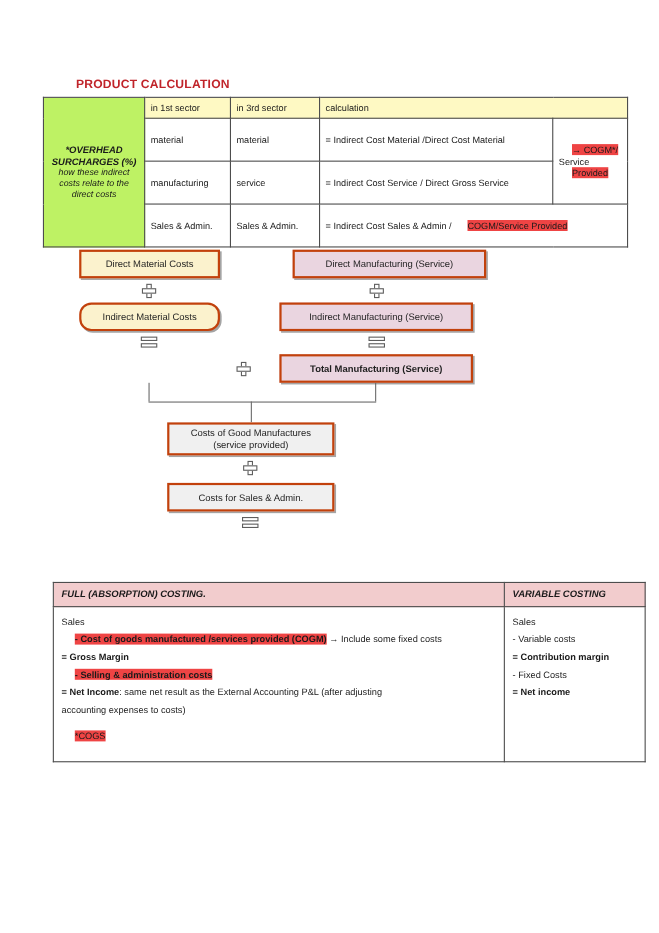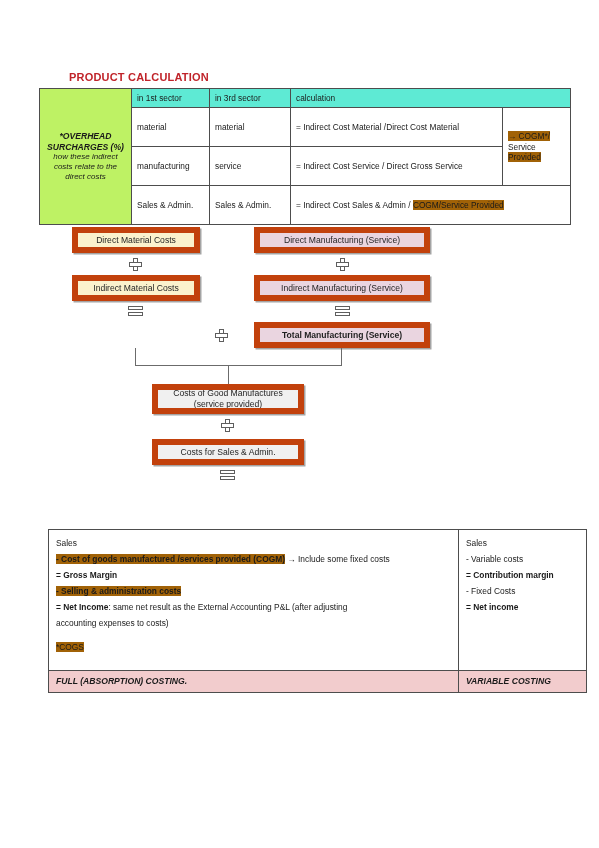--- a/index.html
+++ b/index.html
@@ -27,38 +27,38 @@
     border-collapse:collapse;
     table-layout:fixed;
     font-size:8.3px;
   }
   .top-table td{
     border:1px solid #4d4d4d;
     padding:4px 5px;
     vertical-align:middle;
     line-height:1.25;
   }
-  .pinkhdr{background:#5eead4;}
+  .pinkhdr{background:#fef9c3;}
   .sidecell{
     background:#bef264;
     text-align:center;
     font-style:italic;
     line-height:1.3;
   }
   .sidecell .big{font-weight:bold;font-size:8.6px;display:block;}
   .sidecell .sm{font-size:8px;display:block;}
-  .hl{background:#a16207;}
+  .hl{background:#ef4444;margin-left:12px;}
   .arrowcell{font-size:8.3px;line-height:1.35;padding:4px 4px;}
 
   
   .flow{position:absolute;left:0;top:0;width:599px;height:848px;pointer-events:none;}
   .fbox{
     position:absolute;
     box-sizing:border-box;
-    border:6px solid #c2410c;
+    border:2px solid #c2410c;
     box-shadow:1.5px 1.5px 0 rgba(90,90,90,.55);
     display:flex;align-items:center;justify-content:center;
     text-align:left;
     font-size:8.6px;
     line-height:1.25;
     color:#1f1f1f;
     pointer-events:auto;
   }
   .yel{background:#fbf2cd;}
   .pnk{background:#ead5e0;}
@@ -160,29 +160,29 @@
         <td>Sales &amp; Admin.</td>
         <td colspan="2"><span>= Indirect Cost Sales &amp; Admin / </span><span class="hl">COGM/Service Provided</span></td>
       </tr>
     </tbody>
   </table>
 
   <div class="flow">
 
     <div class="fbox yel" style="left:72px;top:227px;width:128px;height:26px;">Direct Material Costs</div>
     <div class="plus" style="left:129px;top:258px;"></div>
-    <div class="fbox yel" style="left:72px;top:275px;width:128px;height:26px;">Indirect Material Costs</div>
+    <div class="fbox yel" style="left:72px;top:275px;width:128px;height:26px;border-radius:11px;">Indirect Material Costs</div>
     <div class="eq" style="left:128px;top:306px;">
         <span class="a"></span>
         <span class="b"></span>
       </div>
 
     <div class="plus" style="left:215px;top:329px;"></div>
 
-    <div class="fbox pnk" style="left:254px;top:227px;width:176px;height:26px;">Direct Manufacturing (Service)</div>
+    <div class="fbox pnk" style="left:266px;top:227px;width:176px;height:26px;">Direct Manufacturing (Service)</div>
     <div class="plus" style="left:336px;top:258px;"></div>
     <div class="fbox pnk" style="left:254px;top:275px;width:176px;height:26px;">Indirect Manufacturing (Service)</div>
     <div class="eq" style="left:335px;top:306px;">
         <span class="a"></span>
         <span class="b"></span>
       </div>
     <div class="fbox pnk bold" style="left:254px;top:322px;width:176px;height:26px;">Total Manufacturing (Service)</div>
 
     <div class="ln" style="left:135px;top:348px;width:1px;height:17px;"></div>
     <div class="ln" style="left:341px;top:348px;width:1px;height:17px;"></div>
@@ -201,37 +201,37 @@
       </div>
   </div>
 
   <table class="bot-table">
     <colgroup>
         <col style="width:410px">
         <col style="width:128px">
       </colgroup>
     <tbody>
       <tr>
+        <td class="hd">FULL (ABSORPTION) COSTING.</td>
+        <td class="hd">VARIABLE COSTING</td>
+      </tr>
+      <tr>
         <td class="bodycell">
           <div>Sales</div>
           <div class="ln1"><span class="hl b">- Cost of goods manufactured /services provided (COGM)</span><span> → Include some fixed costs</span></div>
           <div class="b">= Gross Margin</div>
           <div><span class="hl b">- Selling &amp; administration costs</span></div>
           <div class="wrapline"><b>= Net Income</b><span>: same net result as the External Accounting P&amp;L (after adjusting</span></div>
           <div>accounting expenses to costs)</div>
           <div style="margin-top:8px"><span class="hl">*COGS</span></div>
         </td>
         <td class="bodycell">
           <div>Sales</div>
           <div>- Variable costs</div>
           <div class="b">= Contribution margin</div>
           <div>- Fixed Costs</div>
           <div class="b">= Net income</div>
         </td>
       </tr>
-      <tr>
-        <td class="hd">FULL (ABSORPTION) COSTING.</td>
-        <td class="hd">VARIABLE COSTING</td>
-      </tr>
     </tbody>
   </table>
 
 </div>
 
 </body></html>

